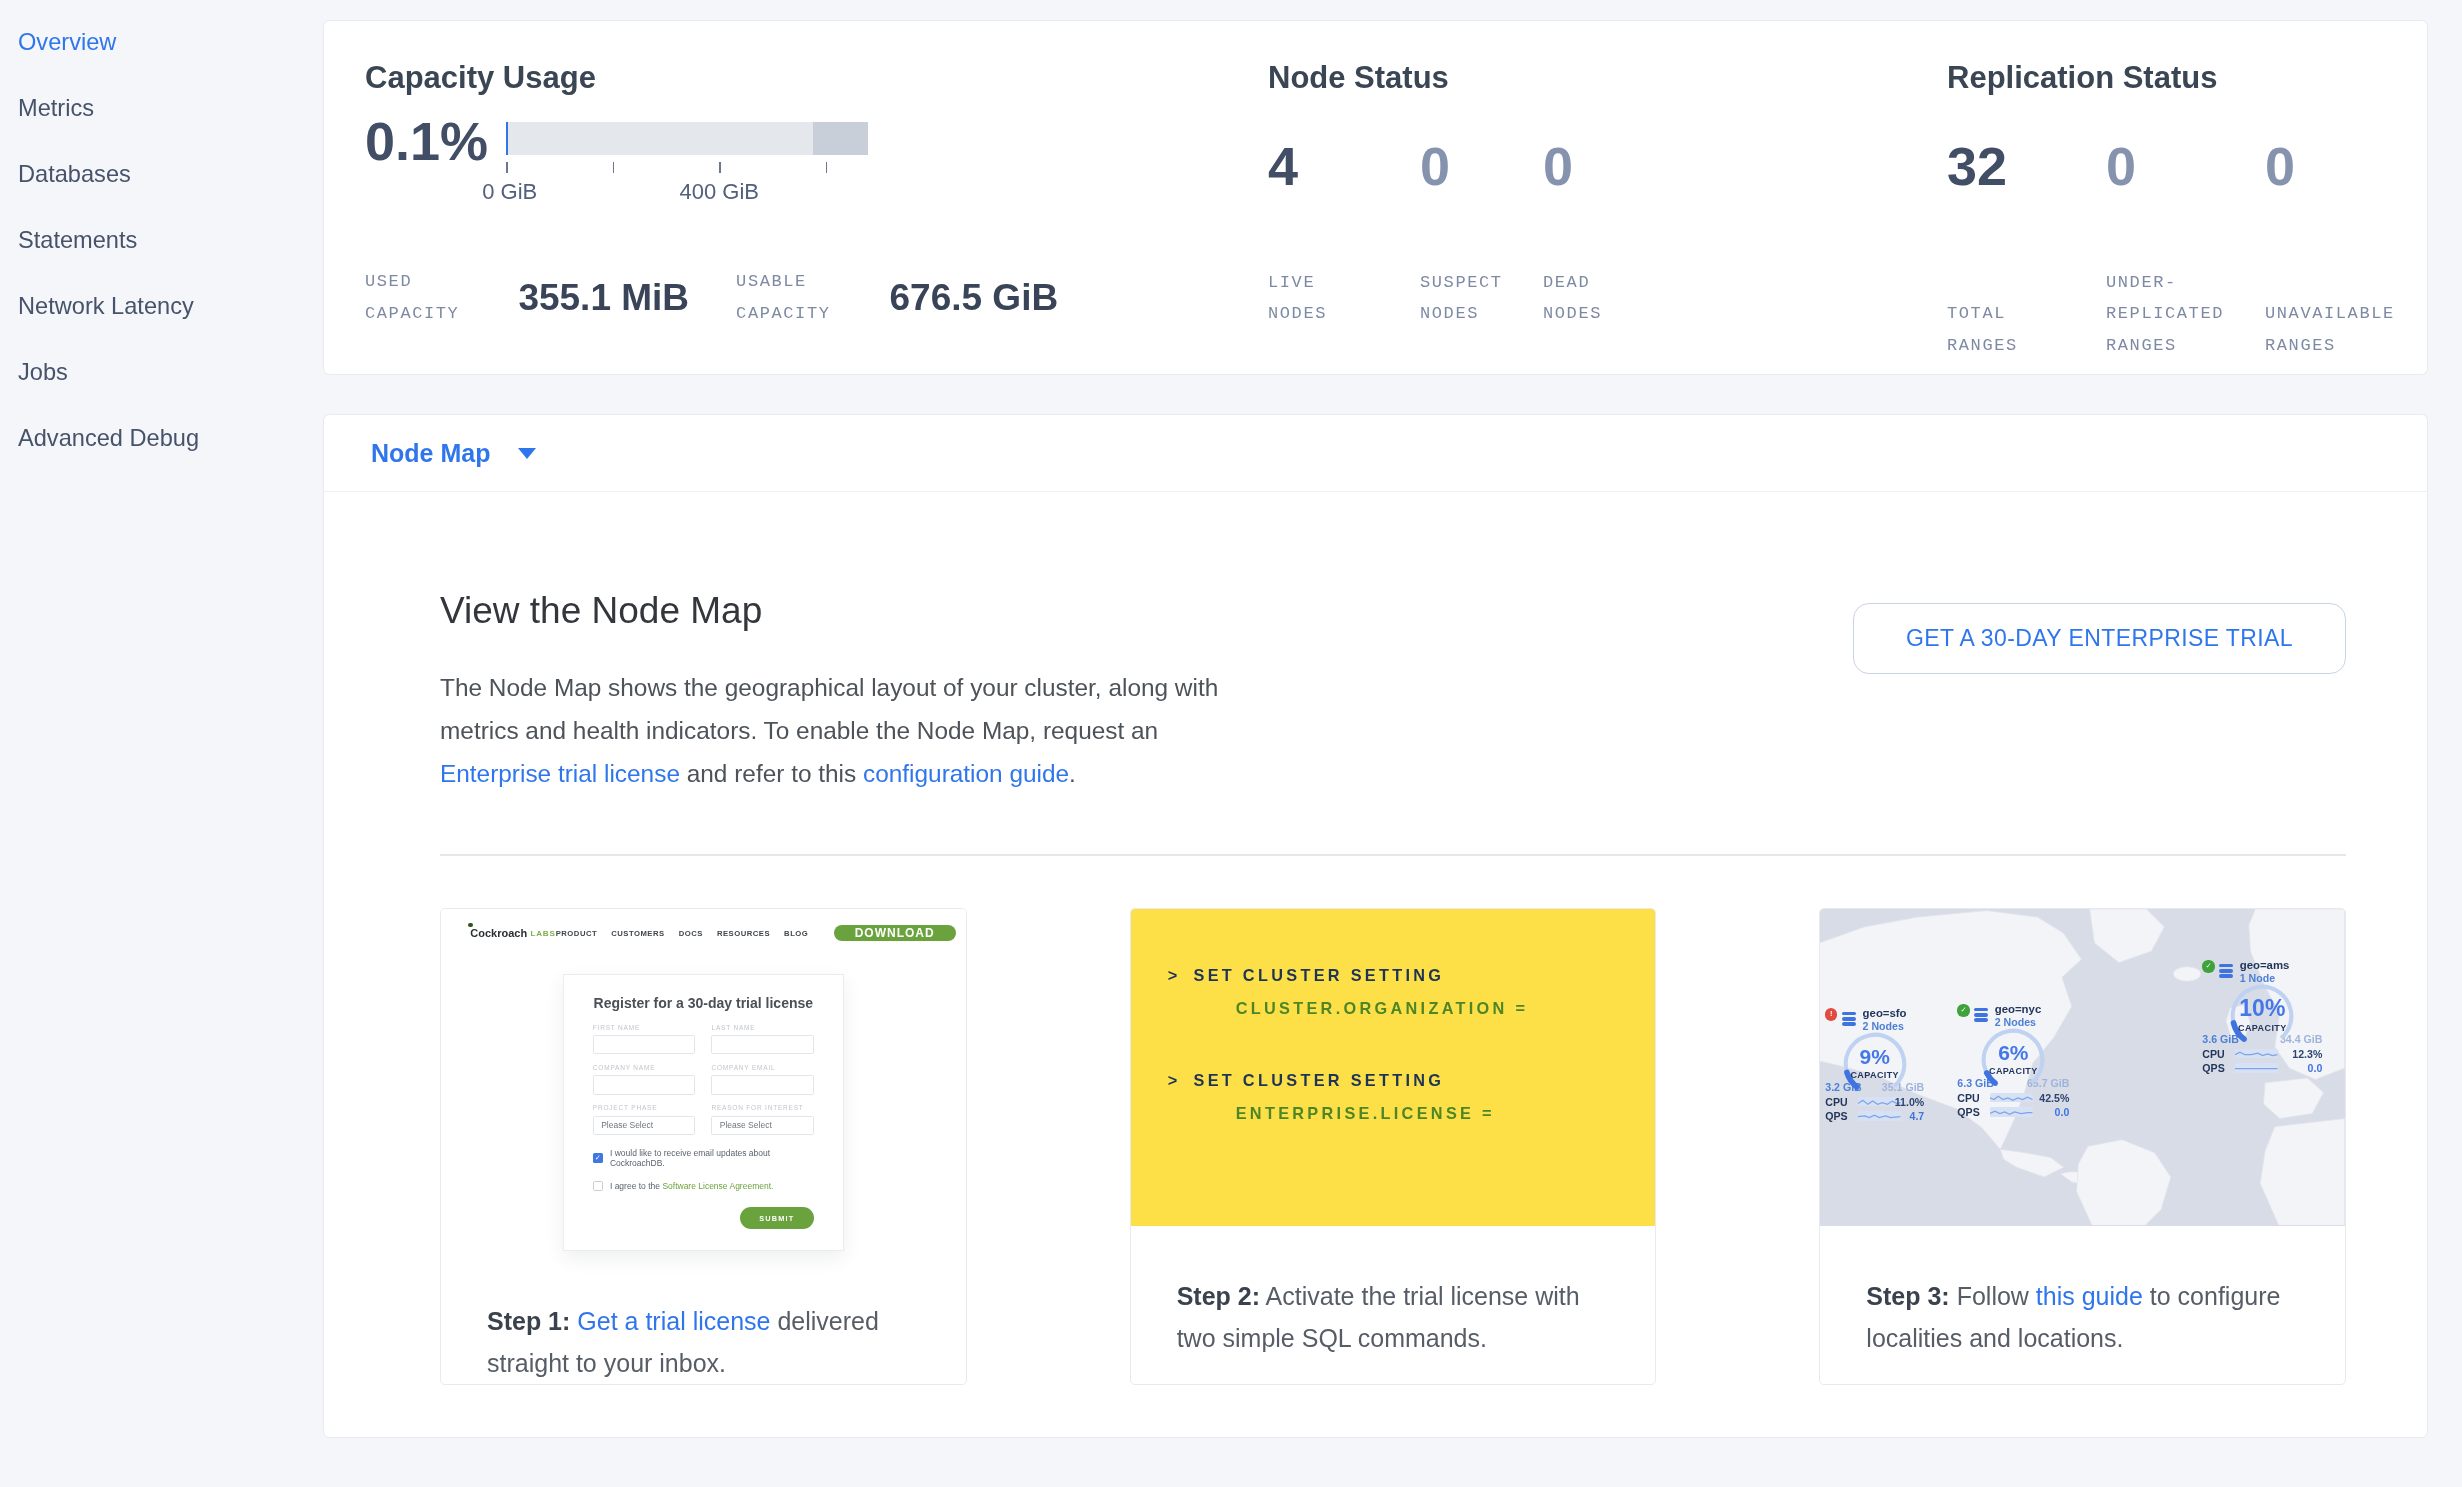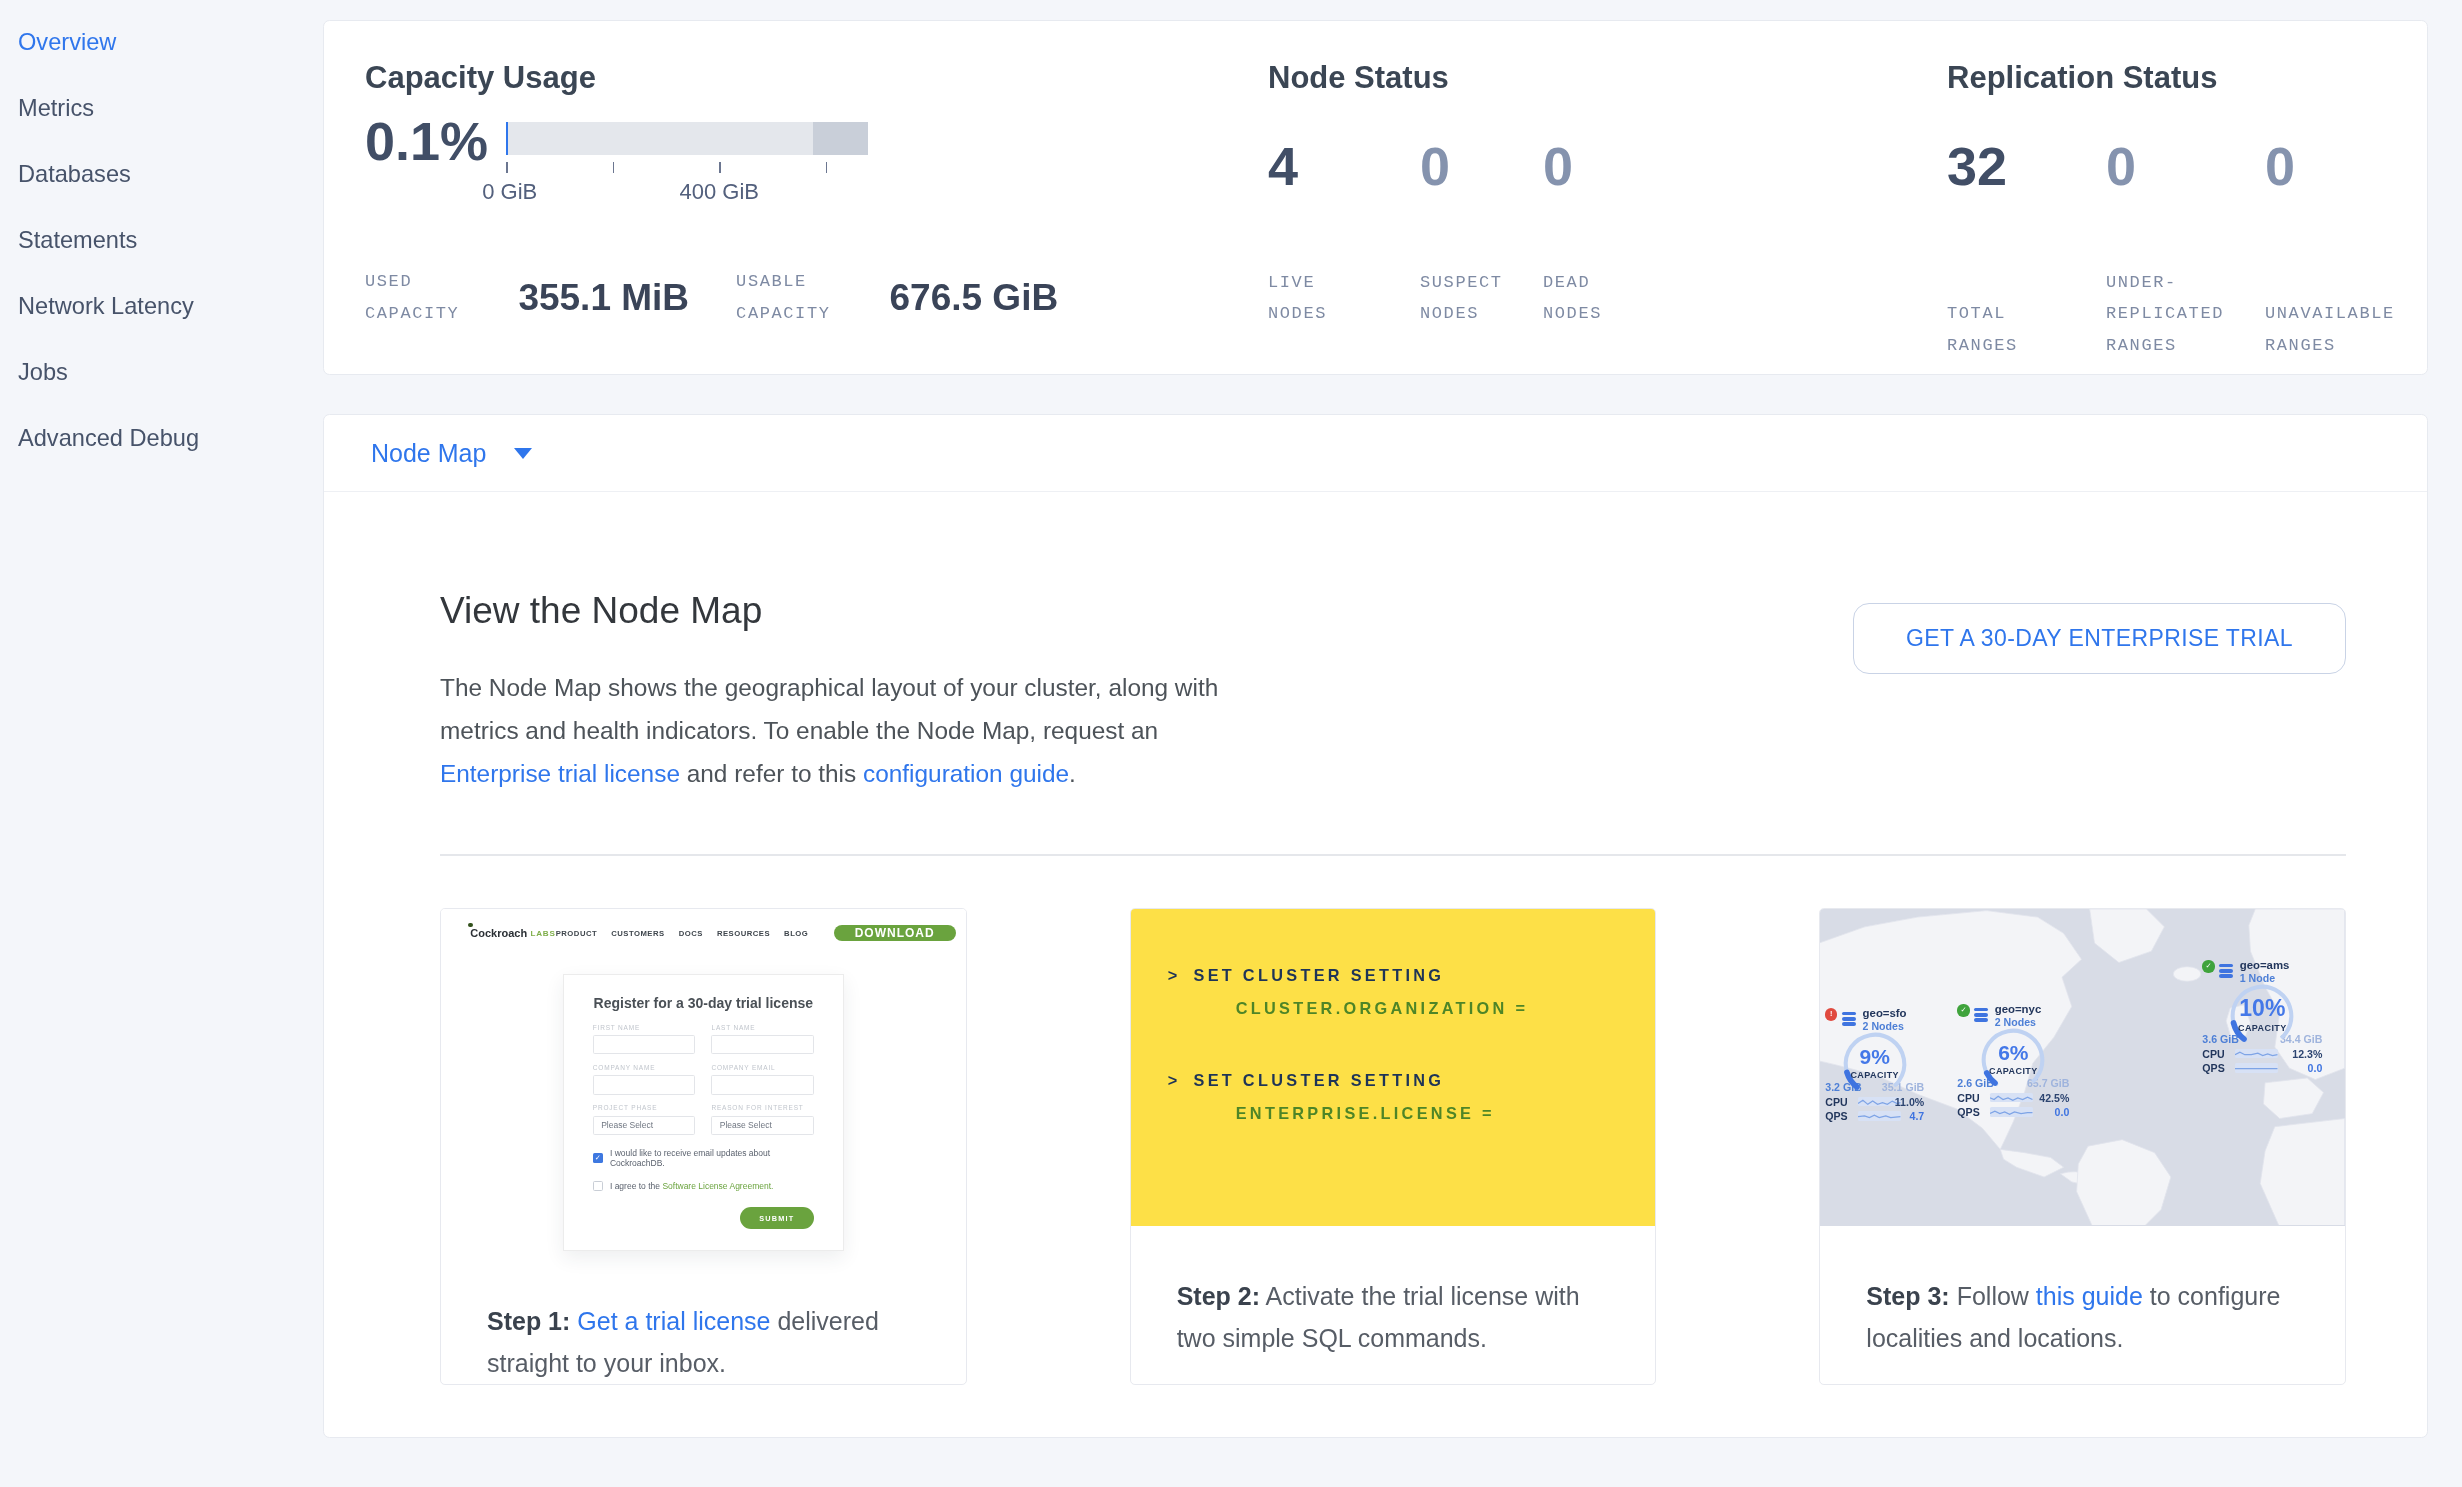--- a/index.html
+++ b/index.html
@@ -40,21 +40,21 @@
   .ticks { position:relative; height:13px; margin-top:6.5px; }
   .tick { position:absolute; top:0; width:1.6px; height:11.4px; background:#6b7690; }
   .tick-labels { position:relative; height:28px; margin-top:4.9px; }
   .tick-label { position:absolute; transform:translateX(-50%); font-size:22px; color:#53607d; white-space:nowrap; }
   .cap-stats { display:flex; margin-top:59px; align-items:center; }
   .cap-stat { display:flex; align-items:center; }
   .cap-value { font-size:37px; font-weight:700; color:#3a4458; margin:0 47px 0 11.4px; white-space:nowrap; }
   
   .map-panel { margin-top:39px; }
   .nm-header { height:77px; display:flex; align-items:center; padding-left:47px; border-bottom:1.6px solid #eef0f4; cursor:pointer; }
-  .nm-label { font-size:25px; color:#2f76ec; font-weight:400; }
+  .nm-label { font-size:25px; color:#2f76ec; font-weight:700; }
   .caret { width:0; height:0; margin-left:28px; border-left:9px solid transparent; border-right:9px solid transparent; border-top:11.4px solid #2f76ec; }
   .nm-body { padding:98px 81px 52px 116px; }
   .intro-row { display:flex; justify-content:space-between; align-items:flex-start; }
   .intro-heading { font-size:37px; font-weight:500; color:#33373c; }
   .intro-para { margin-top:34px; font-size:24.4px; line-height:43px; color:#4d5359; width:793px; }
   .blue-link { color:#2f76ec; cursor:pointer; }
   .trial-btn { margin-top:13px; background:#fff; border:1.6px solid #c9d3e6; border-radius:16px; padding:21px 52px; font-size:23px; letter-spacing:0.4px; color:#2f76ec; font-weight:500; cursor:pointer; white-space:nowrap; }
   .divider { height:1.6px; background:#e5e7eb; margin-top:59px; }
   
   .cards-row { display:flex; gap:163px; margin-top:52px; }
@@ -369,21 +369,21 @@
                 <svg viewBox="0 0 86 86">
                   <circle cx="43" cy="43" r="36" fill="none" stroke="#bfd2f2" stroke-width="5" stroke-linecap="round" stroke-dasharray="176 50" transform="rotate(125 43 43)"></circle>
                   <circle cx="43" cy="43" r="36" fill="none" stroke="#3f74e0" stroke-width="7" stroke-linecap="round" stroke-dasharray="16 210" transform="rotate(128 43 43)"></circle>
                 </svg>
                 <div class="gauge-text">
                   <div class="gauge-pct">6%</div>
                   <div class="gauge-cap">CAPACITY</div>
                 </div>
               </div>
               <div class="loc-gib">
-                <span class="gib-used">2.6 GiB</span>
+                <span class="gib-used">6.3 GiB</span>
                 <span class="gib-total">65.7 GiB</span>
               </div>
               <div class="loc-row">
                 <span class="loc-row-label">CPU</span>
                 <svg class="spark" viewBox="0 0 52 12" preserveAspectRatio="none">
                     <polyline points="0,6 5,8 10,4 16,8 22,6 28,9 34,6 40,8 46,5 52,8" fill="none" stroke="#7ea4e6" stroke-width="1.5"></polyline>
                   </svg>
                 <span class="loc-row-val cpu-val">42.5%</span>
               </div>
               <div class="loc-row">

